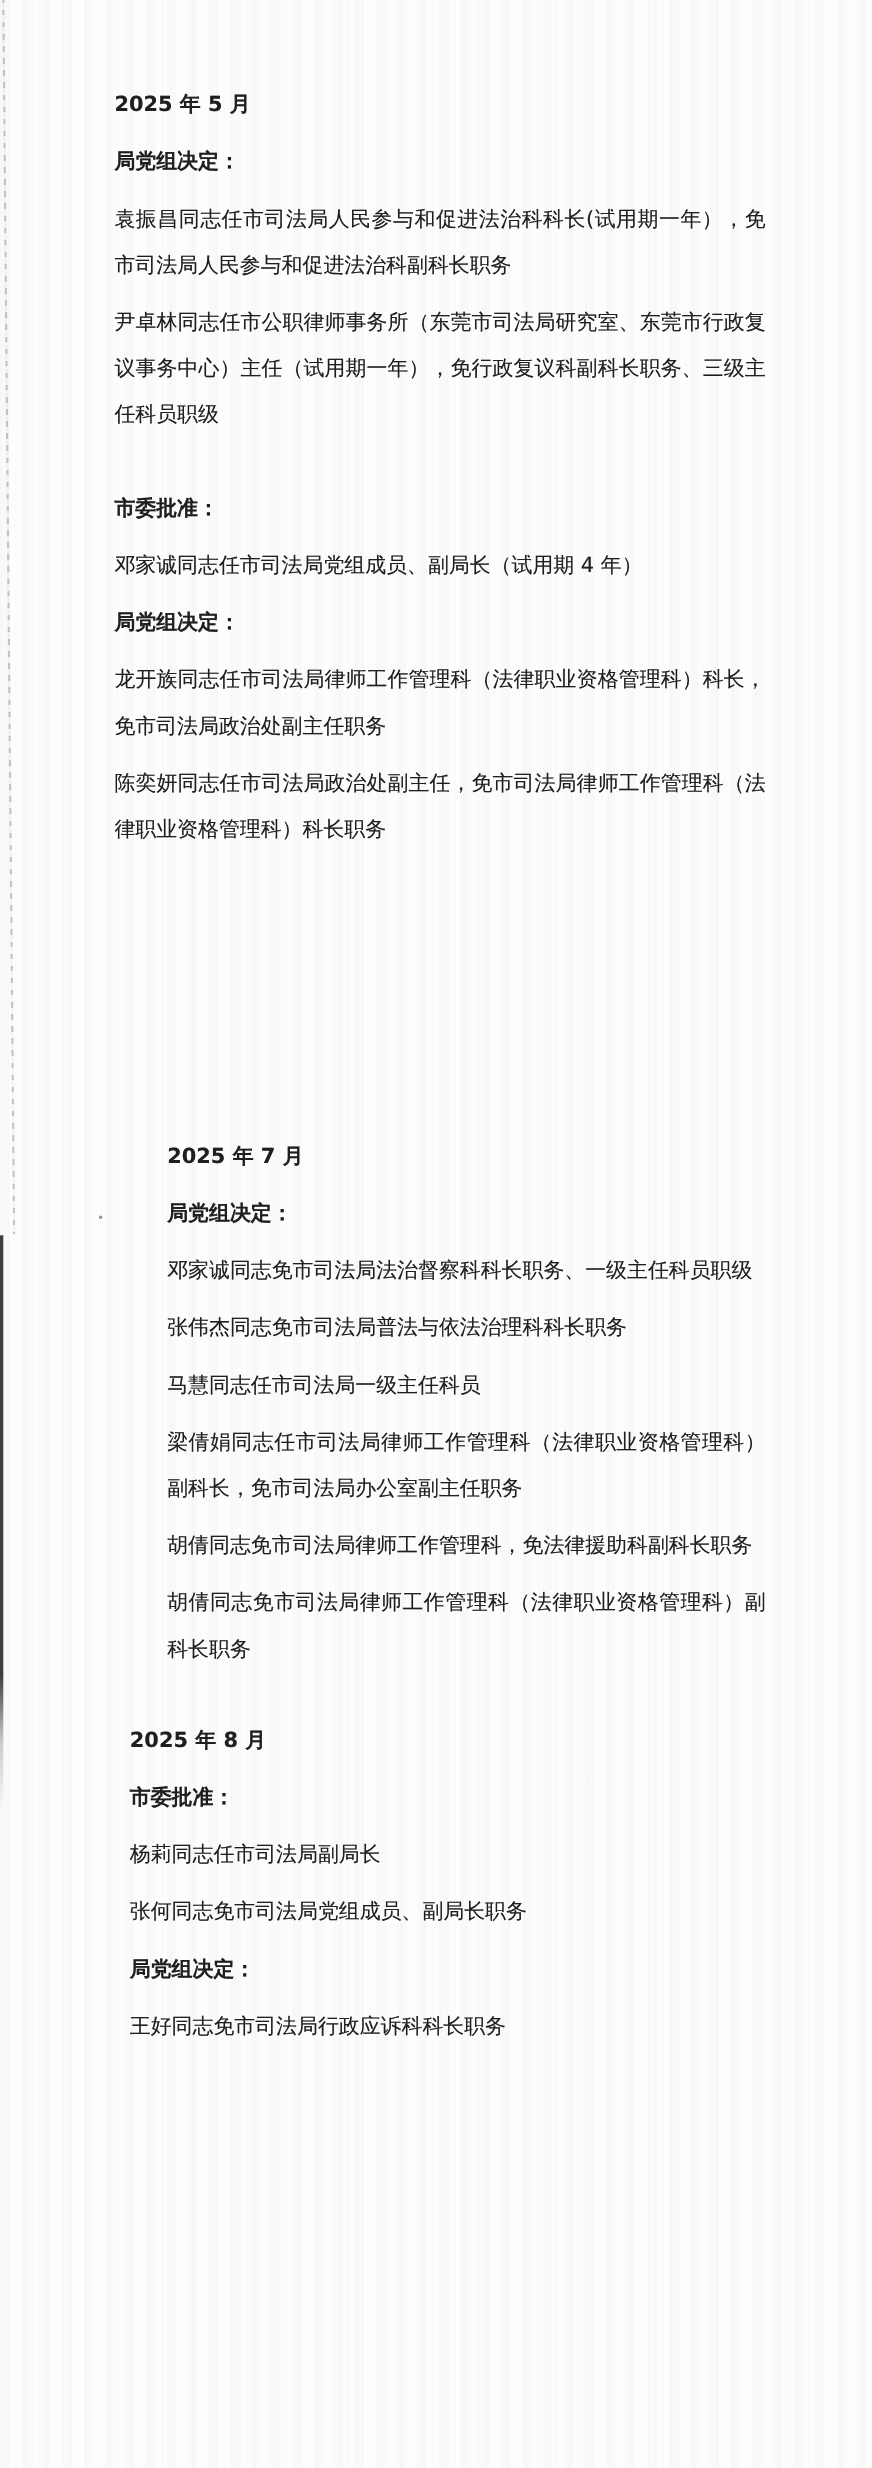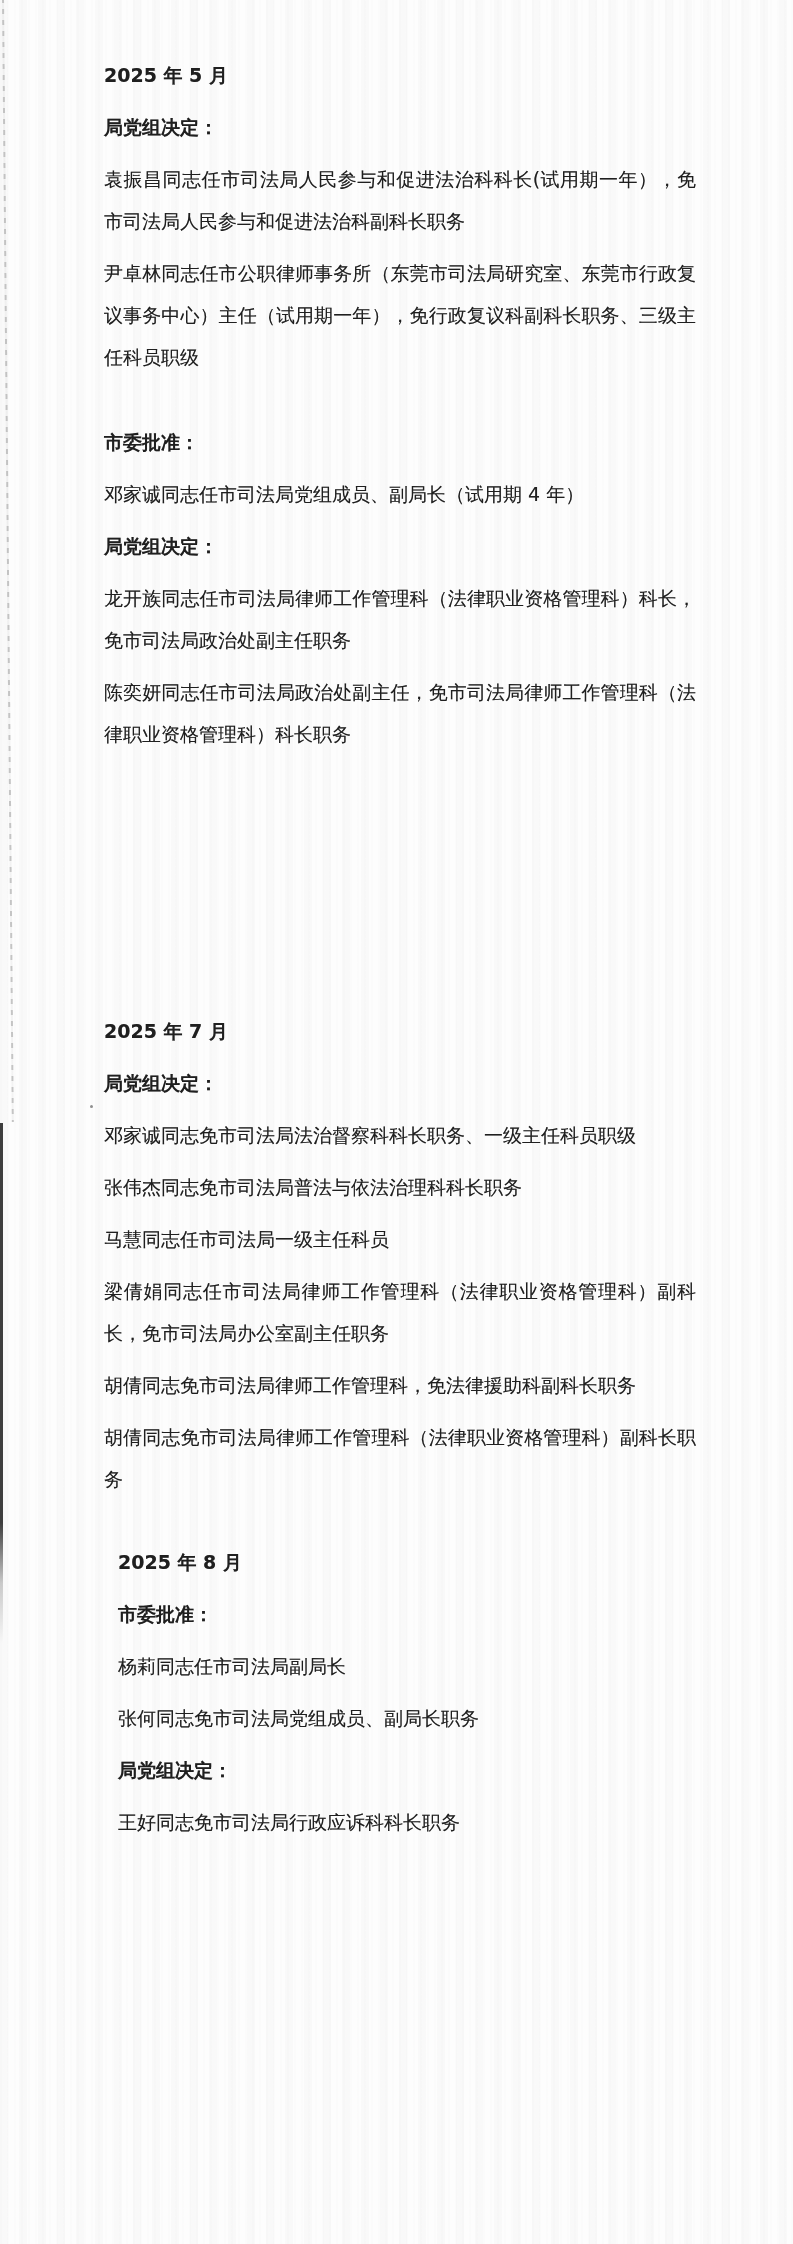--- a/index.html
+++ b/index.html
@@ -20,38 +20,38 @@
         rgba(0,0,0,0.016) 0px, rgba(0,0,0,0.016) 8px,
         rgba(0,0,0,0.0) 8px, rgba(0,0,0,0.0) 19px),
       repeating-linear-gradient(90deg,
         rgba(0,0,0,0.008) 0px, rgba(0,0,0,0.008) 2px,
         rgba(0,0,0,0.0) 2px, rgba(0,0,0,0.0) 7px);
     font-family: "DejaVu Sans", "Liberation Sans", sans-serif;
     color: #1f1f1f;
   }
   .content {
     box-sizing: border-box;
-    padding: 54px 97px 0 104px;
+    padding: 74px 97px 0 104px;
     width: 793px;
   }
   .content p {
     margin: 0 0 10px 0;
     font-size: 19px;
     line-height: 42px;
     max-width: 592px;
     text-align: justify;
     letter-spacing: 0;
     text-shadow: 0 0 0.6px rgba(40,40,40,0.45);
   }
   .month, .label {
     font-weight: bold;
   }
   section { display: block; }
   .sec-1 { margin-top: 43px; }   
-  .sec-2 { margin-top: 255px; }  
+  .sec-2 { margin-top: 255px; margin-left: 48px; }  
   .sec-3 { margin-top: 41px; margin-left: 14px; }   
 
   
   .edge-line-top {
     position: absolute;
     left: 2px;
     top: -2px;
     width: 2px;
     height: 1124px;
     background: repeating-linear-gradient(180deg,

